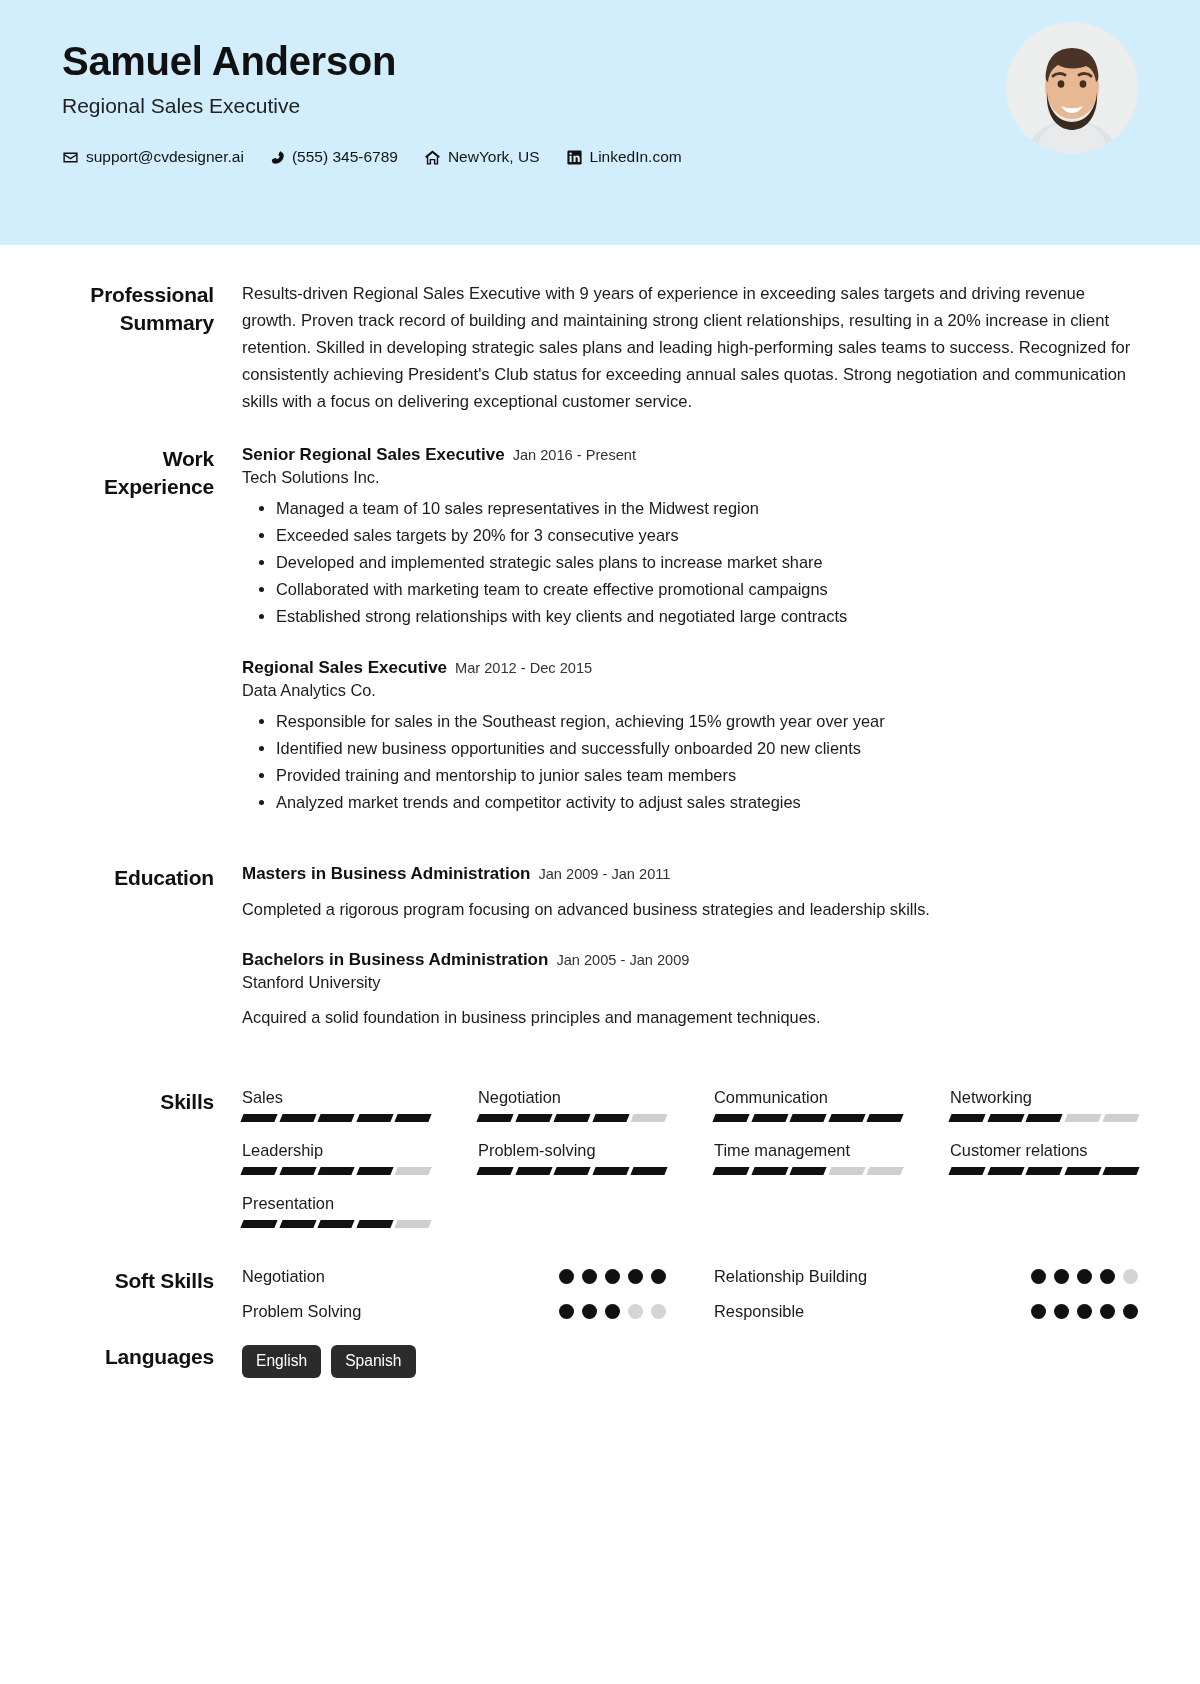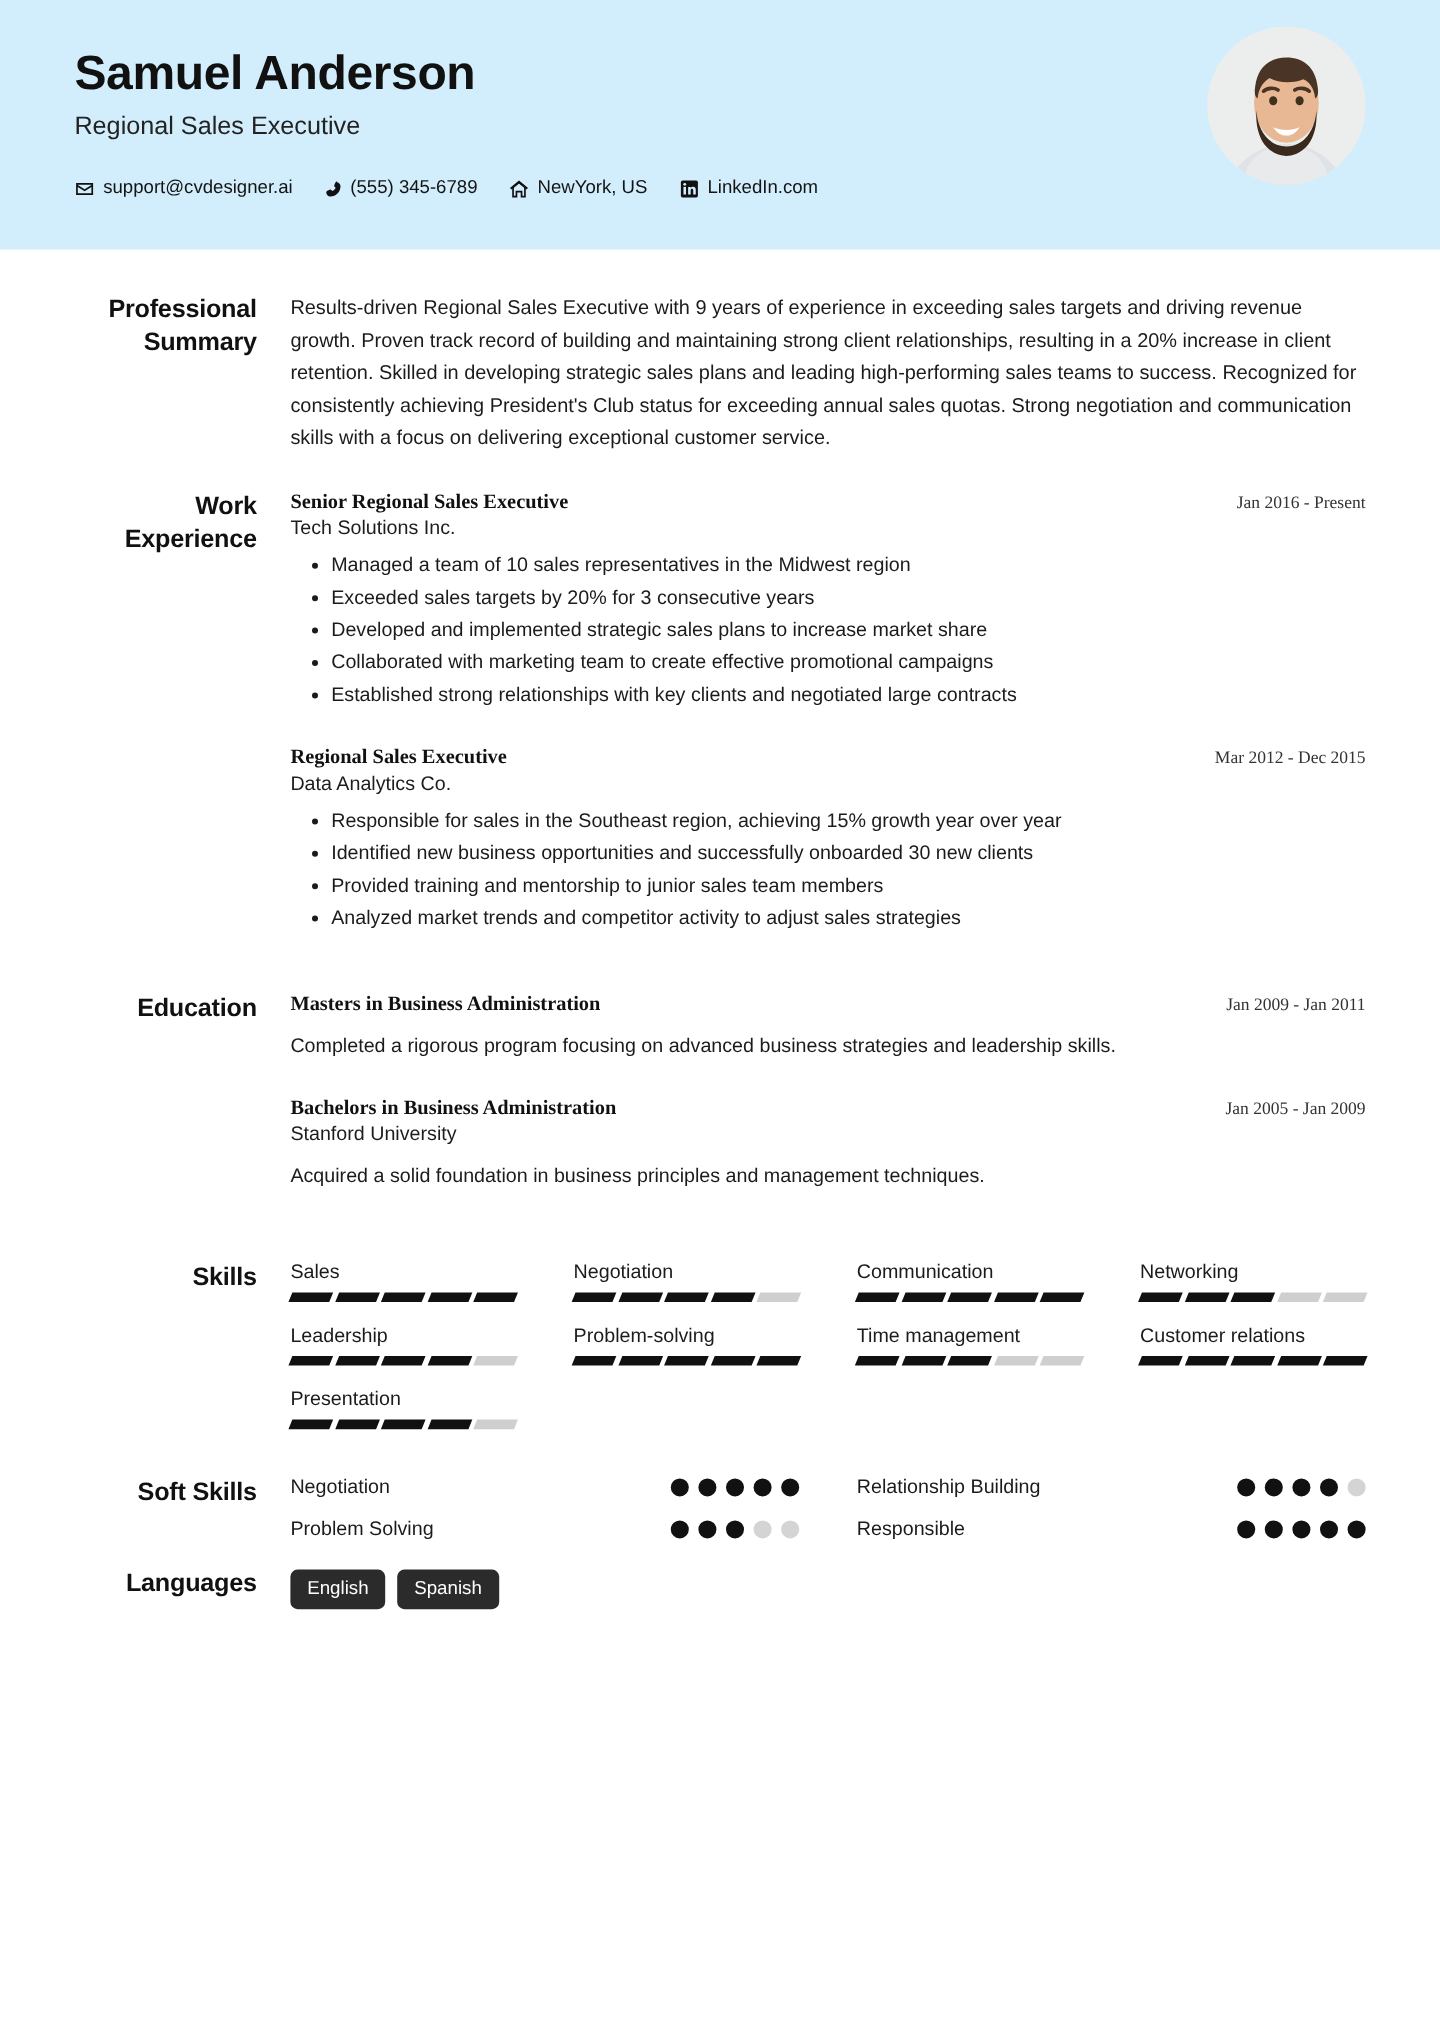--- a/index.html
+++ b/index.html
@@ -12,21 +12,21 @@
     height: 1684px;
     font-family: "Liberation Sans", sans-serif;
     color: #1a1a1a;
     overflow: hidden;
     position: relative;
   }
 
   
   .header {
     background: #d2edfb;
-    height: 208px;
+    height: 245px;
     box-sizing: border-box;
     padding: 30px 60px 0 62px;
     position: relative;
   }
   .name {
     font-size: 40px;
     font-weight: bold;
     letter-spacing: -0.3px;
     color: #111111;
     line-height: 1.15;
@@ -98,23 +98,22 @@
     line-height: 1.62;
     color: #1b1b1b;
     text-align: left;
   }
 
   
   .entry { margin-bottom: 6px; }
   .entry-head {
     display: flex;
     align-items: baseline;
-    justify-content: space-between;
-    gap: 20px;
-    font-family: Liberation Serif, serif;
+    justify-content: flex-start;
+    gap: 8px;
   }
   .entry-title {
     font-size: 17px;
     font-weight: bold;
     color: #111111;
   }
   .entry-date {
     font-size: 14.6px;
     color: #333333;
     white-space: nowrap;
@@ -321,21 +320,21 @@
       <div class="work-gap"></div>
 
       <div class="entry">
         <div class="entry-head">
           <div class="entry-title">Regional Sales Executive</div>
           <div class="entry-date">Mar 2012 - Dec 2015</div>
         </div>
         <div class="entry-org">Data Analytics Co.</div>
         <ul class="bullets">
           <li>Responsible for sales in the Southeast region, achieving 15% growth year over year</li>
-          <li>Identified new business opportunities and successfully onboarded 30 new clients</li>
+          <li>Identified new business opportunities and successfully onboarded 20 new clients</li>
           <li>Provided training and mentorship to junior sales team members</li>
           <li>Analyzed market trends and competitor activity to adjust sales strategies</li>
         </ul>
       </div>
 
     </div>
   </div>
 
   <div style="height:36px"></div>
 

